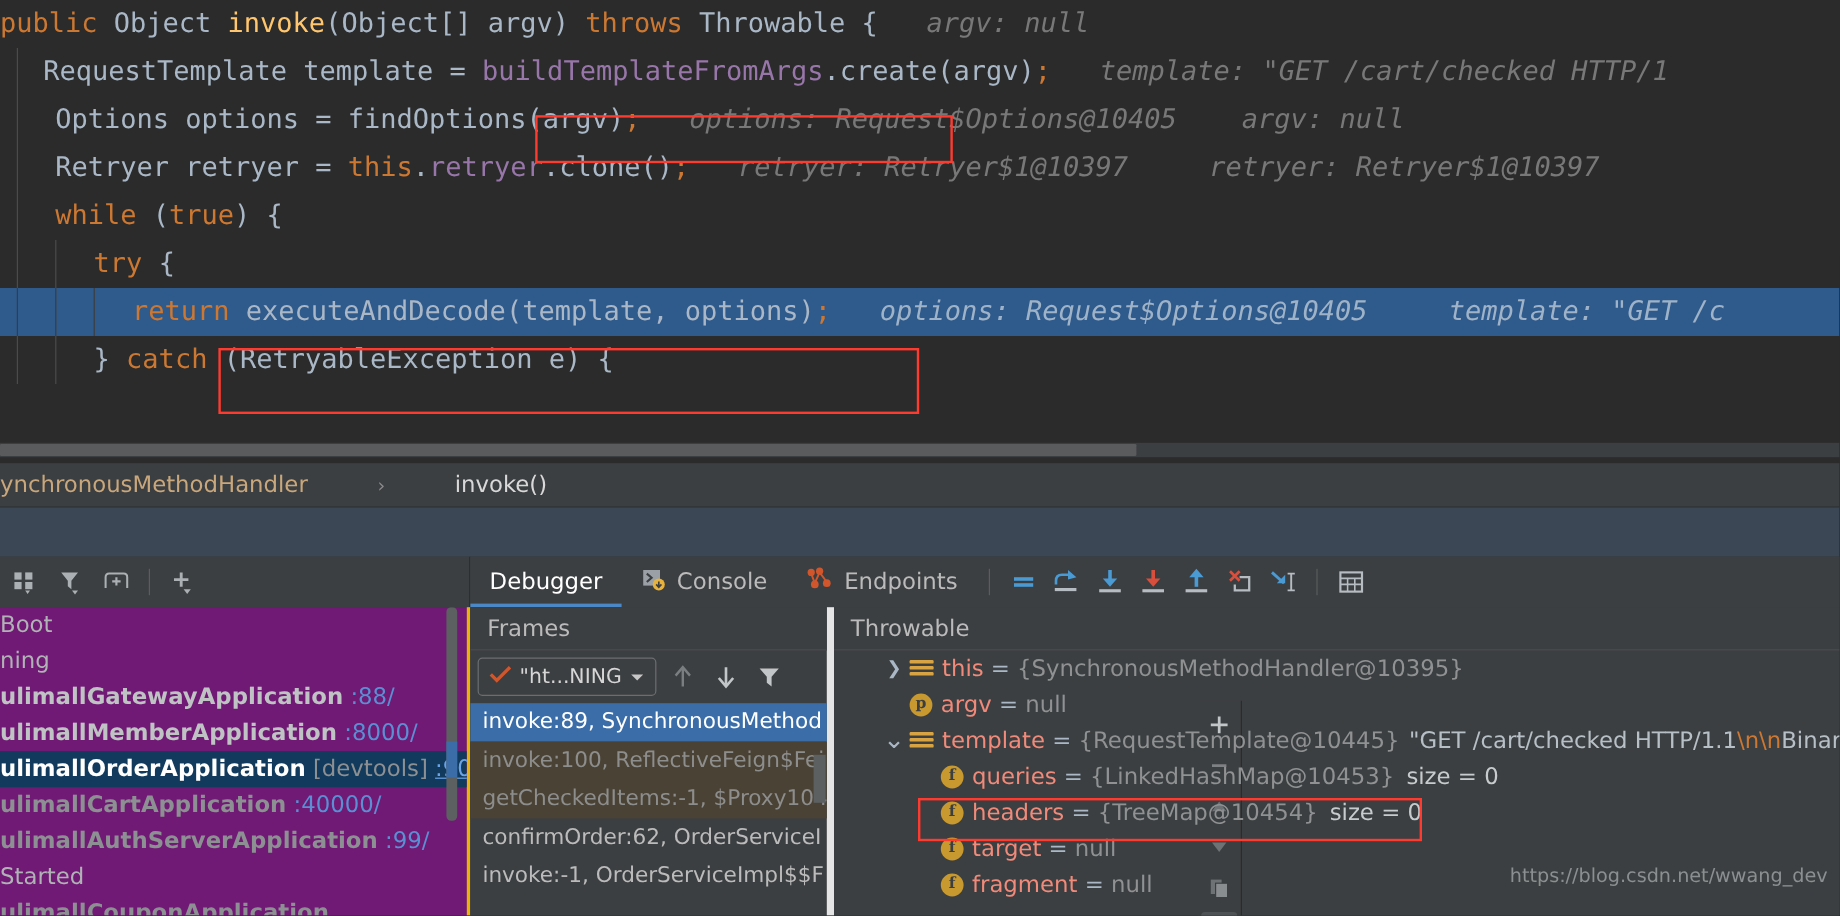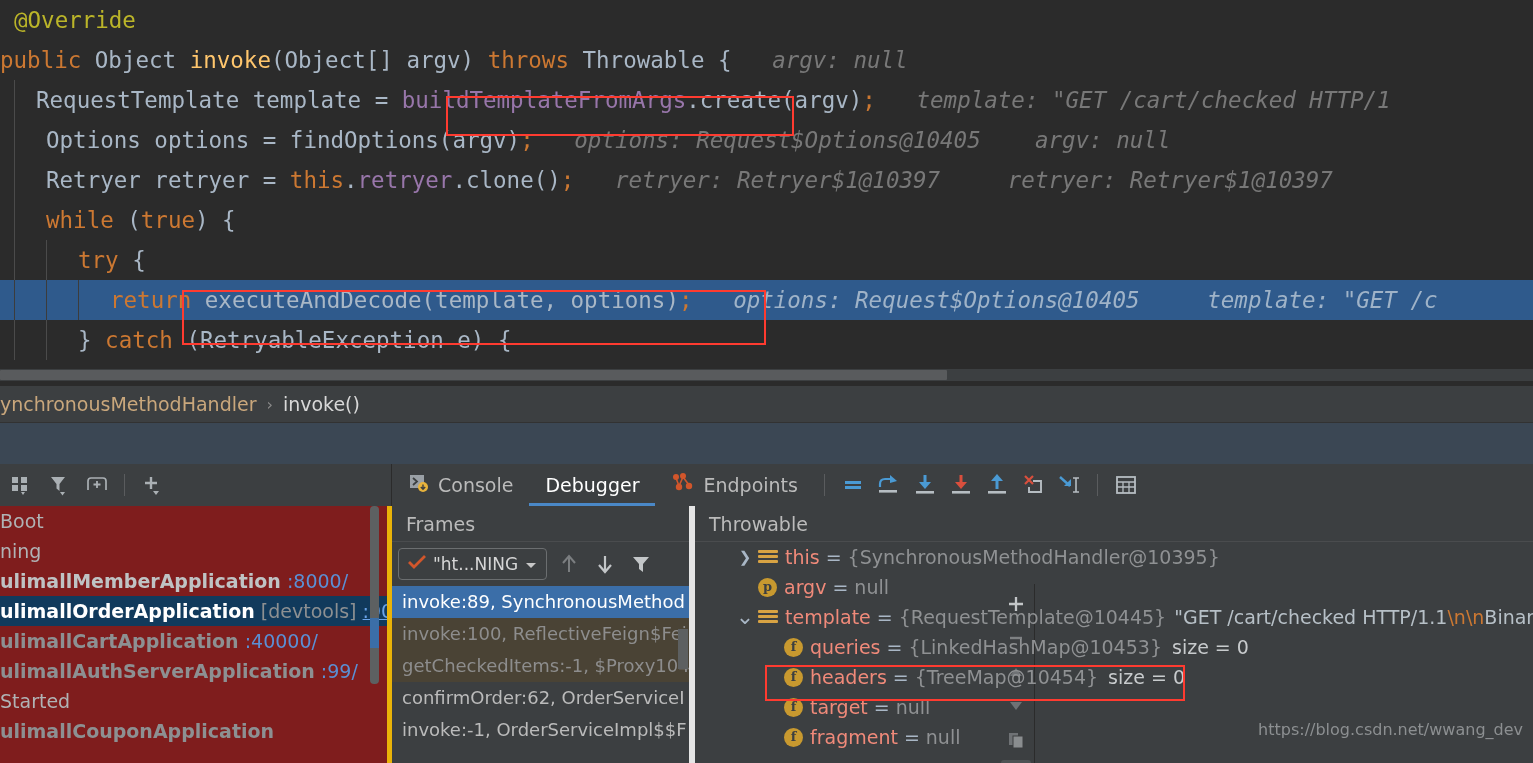--- a/index.html
+++ b/index.html
@@ -57,20 +57,21 @@
     background: #595b5d; border-radius: 1px;
   }
 
   
   .breadcrumb {
     position: absolute; left: 0; top: 386px; width: 1533px; height: 36px;
     background: #3c3f41;
     display: flex; align-items: center;
     font-size: 19px; color: #bbbbbb;
     padding-left: 0;
+    gap: 48px;
   }
   .bc-item { color: #c9a77c; }
   .bc-item.plain { color: #d8d8d8; }
   .bc-sep { color: #8a8a8a; margin: 0 10px; font-size: 16px; }
 
   
   .navstrip {
     position: absolute; left: 0; top: 422px; width: 1533px; height: 42px;
     background: #3b4754;
     border-top: 1px solid #323232;
@@ -93,23 +94,23 @@
   .tb-btn {
     width: 34px; height: 34px;
     display: flex; align-items: center; justify-content: center;
     color: #afb1b3;
   }
   .tb-div { width: 1px; height: 22px; background: #5a5c5e; margin: 0 6px; }
 
   
   .svc-list {
     position: absolute; left: 0; top: 42px; width: 392px; height: 257px;
-    background: #7f1d1d;
+    background: #701a75;
     overflow: hidden;
-    border-right: 5px solid #eab308;
+    border-right: 3px solid #eab308;
   }
   .svc-row {
     height: 30px; line-height: 30px;
     font-size: 19px; white-space: nowrap;
     padding-left: 0; color: #9b9e9f;
   }
   .svc-row .nm { font-weight: bold; color: #bfc3c4; }
   .svc-row .nm.dim { font-weight: bold; color: #8d9092; }
   .svc-row .port { color: #5b8fd4; }
   .svc-row .dev { color: #8d9092; }
@@ -256,21 +257,20 @@
     font-size: 16px; color: #8c8f91;
   }
 </style>
 </head>
 <body>
 
 <div id="root">
 
   <div class="editor">
     <div id="code-lines">
-        <div class="code-line"><div class="guides"></div><span style="margin-left: 14px; position: relative;"><span class="ann">@Override</span></span></div>
         <div class="code-line"><div class="guides"></div><span style="margin-left: 0; position: relative;"><span class="kw">public </span><span class="type">Object </span><span class="mth">invoke</span><span class="type">(Object[] argv) </span><span class="kw">throws </span><span class="type">Throwable {</span><span class="hint">   argv: null</span></span></div>
         <div class="code-line"><div class="guides"><div class="g" style="left: 14px;"></div></div><span style="margin-left: 36px; position: relative;"><span class="type">RequestTemplate template = </span><span class="fld">buildTemplateFromArgs</span><span class="type">.create(argv)</span><span class="semi">;</span><span class="hint">   template: "GET /cart/checked HTTP/1</span></span></div>
         <div class="code-line"><div class="guides"><div class="g" style="left: 14px;"></div></div><span style="margin-left: 46px; position: relative;"><span class="type">Options options = findOptions(argv)</span><span class="semi">;</span><span class="hint">   options: Request$Options@10405    argv: null</span></span></div>
         <div class="code-line"><div class="guides"><div class="g" style="left: 14px;"></div></div><span style="margin-left: 46px; position: relative;"><span class="type">Retryer retryer = </span><span class="kw">this</span><span class="type">.</span><span class="fld">retryer</span><span class="type">.clone()</span><span class="semi">;</span><span class="hint">   retryer: Retryer$1@10397     retryer: Retryer$1@10397</span></span></div>
         <div class="code-line"><div class="guides"><div class="g" style="left: 14px;"></div></div><span style="margin-left: 46px; position: relative;"><span class="kw">while </span><span class="type">(</span><span class="kw">true</span><span class="type">) {</span></span></div>
         <div class="code-line"><div class="guides"><div class="g" style="left: 14px;"></div><div class="g" style="left: 46px;"></div></div><span style="margin-left: 78px; position: relative;"><span class="kw">try </span><span class="type">{</span></span></div>
         <div class="code-line hl"><div class="guides"><div class="g" style="left: 14px;"></div><div class="g" style="left: 46px;"></div><div class="g" style="left: 78px;"></div></div><span style="margin-left: 110px; position: relative;"><span class="kw">return </span><span class="type">executeAndDecode(template, </span><span class="type">options)</span><span class="semi">;</span><span class="hint">   options: Request$Options@10405     template: "GET /c</span></span></div>
         <div class="code-line"><div class="guides"><div class="g" style="left: 14px;"></div><div class="g" style="left: 46px;"></div></div><span style="margin-left: 78px; position: relative;"><span class="type">} </span><span class="kw">catch </span><span class="type">(RetryableException e) {</span></span></div>
       </div>
     <div id="code-boxes">
@@ -320,49 +320,50 @@
           <path d="M11 4 L11 16 M5 10 L17 10" stroke="#aab0b4" stroke-width="2.4"></path>
           <path d="M13 18 l6 0 l-3 4 z" fill="#aab0b4"></path>
         </svg>
       </div>
     </div>
 
     <div class="svc-list">
       <div id="svc-rows">
           <div class="svc-row plain">Boot</div>
           <div class="svc-row plain">ning</div>
+          <div class="svc-row"><span class="nm">ulimallGatewayApplication</span> <span class="port">:88/</span></div>
           <div class="svc-row"><span class="nm">ulimallMemberApplication</span> <span class="port">:8000/</span></div>
           <div class="svc-row sel"><span class="nm">ulimallOrderApplication</span> <span class="dev">[devtools]</span> <span class="port">:9000/</span></div>
           <div class="svc-row"><span class="nm dim">ulimallCartApplication</span> <span class="port">:40000/</span></div>
           <div class="svc-row"><span class="nm dim">ulimallAuthServerApplication</span> <span class="port">:99/</span></div>
           <div class="svc-row plain">Started</div>
           <div class="svc-row"><span class="nm dim">ulimallCouponApplication</span></div>
         </div>
       <div class="svc-scroll">
         <div class="thumb"></div>
         <div class="thumb2"></div>
       </div>
     </div>
 
     <div class="dbg">
 
       <div class="dbg-tabs">
+        <div class="dtab active">
+          <span>Debugger</span>
+        </div>
         <div class="dtab">
           <span>
             <svg width="22" height="22" viewBox="0 0 22 22">
               <rect x="2" y="3" width="14" height="13" fill="#9aa0a6"></rect>
               <path d="M5 6 L9 9.5 L5 13" fill="none" stroke="#3c3f41" stroke-width="1.8"></path>
               <circle cx="15" cy="15" r="5" fill="#e8b33c"></circle>
               <path d="M15 12.5 L15 17 M12.8 15 L15 17.3 L17.2 15" stroke="#3c3f41" stroke-width="1.4" fill="none"></path>
             </svg>
           </span>
           <span>Console</span>
-        </div>
-        <div class="dtab active">
-          <span>Debugger</span>
         </div>
         <div class="dtab">
           <span>
             <svg width="24" height="22" viewBox="0 0 24 22">
               <circle cx="5" cy="5" r="3" fill="#d2562b"></circle>
               <circle cx="12" cy="4" r="3" fill="#d2562b"></circle>
               <circle cx="8" cy="15" r="3.2" fill="#d2562b"></circle>
               <circle cx="18" cy="14" r="3.2" fill="#d2562b"></circle>
               <path d="M5 6 L8 14 M12 5 L8 14 M12 5 L18 13" stroke="#d2562b" stroke-width="1.6"></path>
             </svg>

